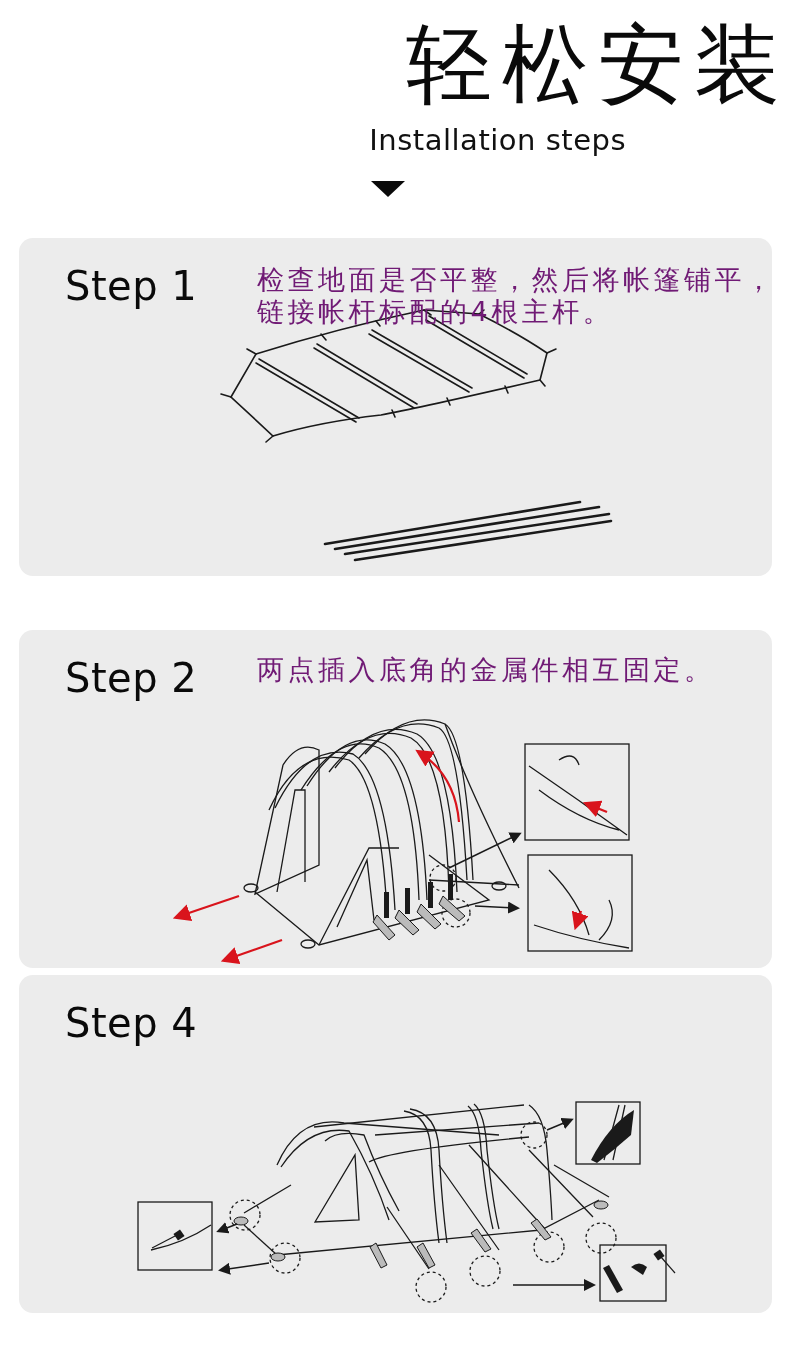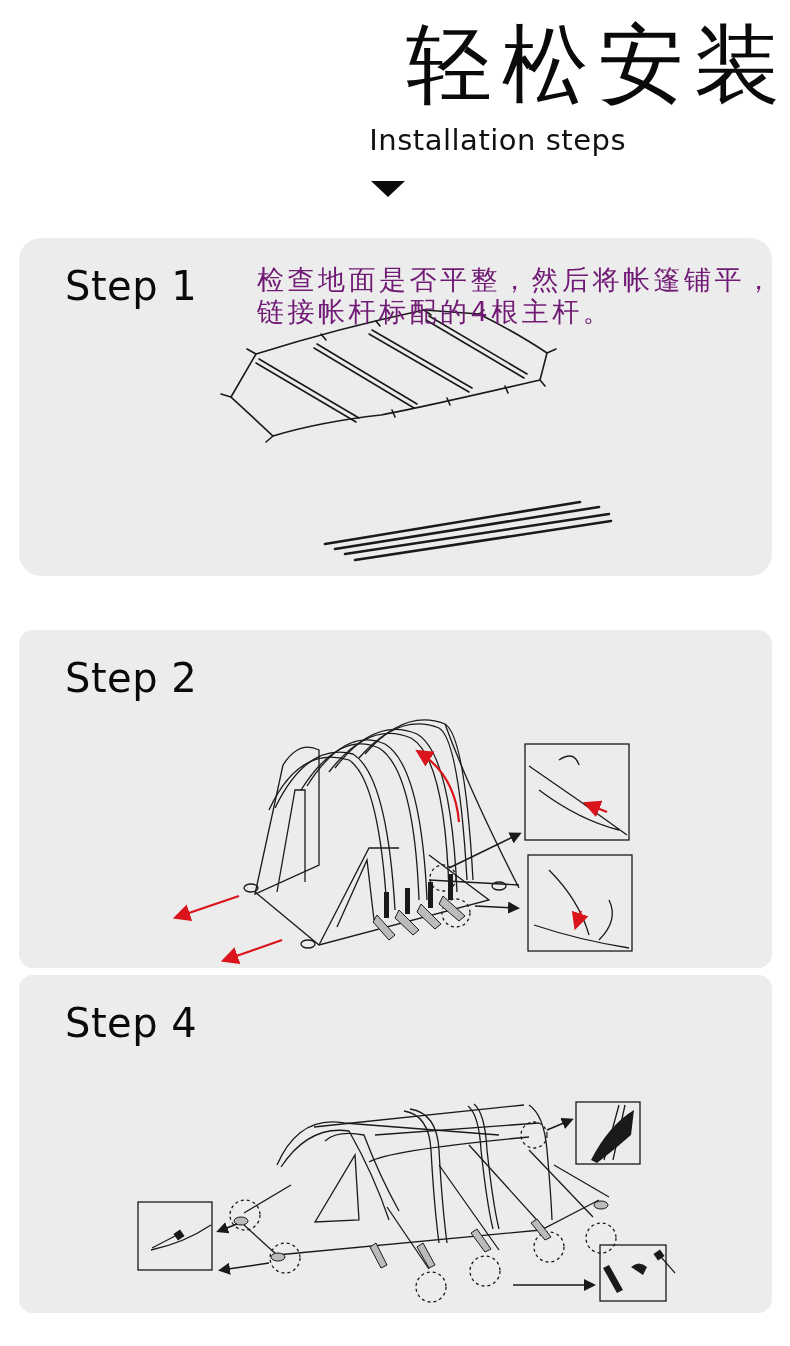--- a/index.html
+++ b/index.html
@@ -20,21 +20,21 @@
 </style>
 </head>
 <body>
 
 <div class="header">
   <div class="title-cn">轻松安装</div>
   <div class="title-en">Installation steps</div>
   <div class="down-arrow"></div>
 </div>
 
-<div class="card" style="top:238px;border-radius:22px;">
+<div class="card" style="top:238px;">
   <svg class="illus" viewBox="0 0 753 338">
     <g fill="none" stroke="#1a1a1a" stroke-width="1.6" stroke-linecap="round">
 
       <path d="M 212 159 L 237 116 Q 320 90 405 72 L 460 76 Q 500 96 528 115 L 521 142 Q 400 170 362 177 Q 300 184 254 198 Z"></path>
 
       <path d="M 212 159 l -10 -3 M 237 116 l -9 -5 M 302 96 l 5 6 M 357 83 l 4 5 M 405 72 l 7 5 M 460 76 l 5 -4 M 528 115 l 9 -4 M 521 142 l 5 6 M 486 148 l 3 7 M 428 160 l 3 7 M 373 172 l 3 7 M 254 198 l -7 6"></path>
 
       <path d="M 237 125 L 337 184 M 240 121 L 340 180"></path>
       <path d="M 295 110 L 395 170 M 298 106 L 398 166"></path>
       <path d="M 350 96 L 450 154 M 353 92 L 453 150"></path>
@@ -118,20 +118,21 @@
     <g stroke="#d9141c" stroke-width="2.2" fill="none">
       <path d="M 440 192 Q 436 145 400 122" marker-end="url(#rh)"></path>
       <line x1="220" y1="266" x2="158" y2="287" marker-end="url(#rh)"></line>
       <line x1="263" y1="310" x2="206" y2="330" marker-end="url(#rh)"></line>
       <line x1="588" y1="182" x2="568" y2="174" marker-end="url(#rh)"></line>
       <line x1="562" y1="281" x2="557" y2="296" marker-end="url(#rh)"></line>
     </g>
   </svg>
   <div class="step-label">Step 2</div>
   <div class="step-text" style="top:24px;">
+    <div>两点插入底角的金属件相互固定。</div>
   </div>
 </div>
 
 <div class="card" style="top:975px;">
   <svg class="illus" viewBox="0 0 753 338">
     <defs>
       <marker id="bh3" markerWidth="8" markerHeight="8" refX="6" refY="4" orient="auto">
           <path d="M0,0 L8,4 L0,8 Z" fill="#1a1a1a"></path>
         </marker>
     </defs>

